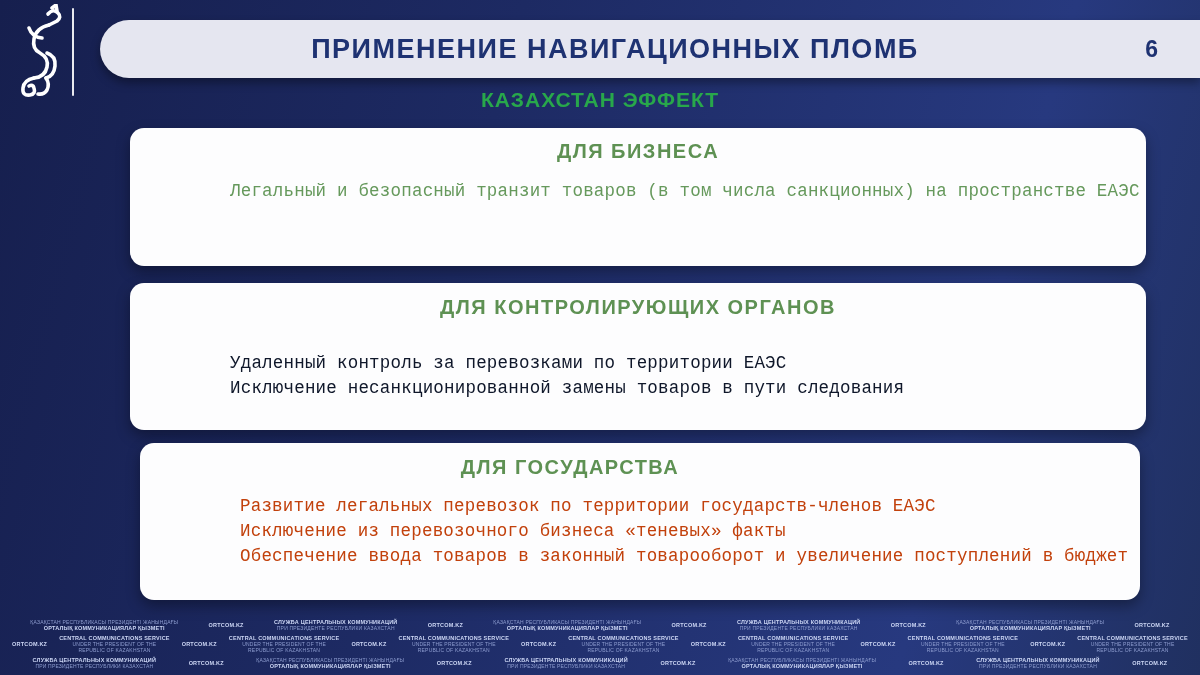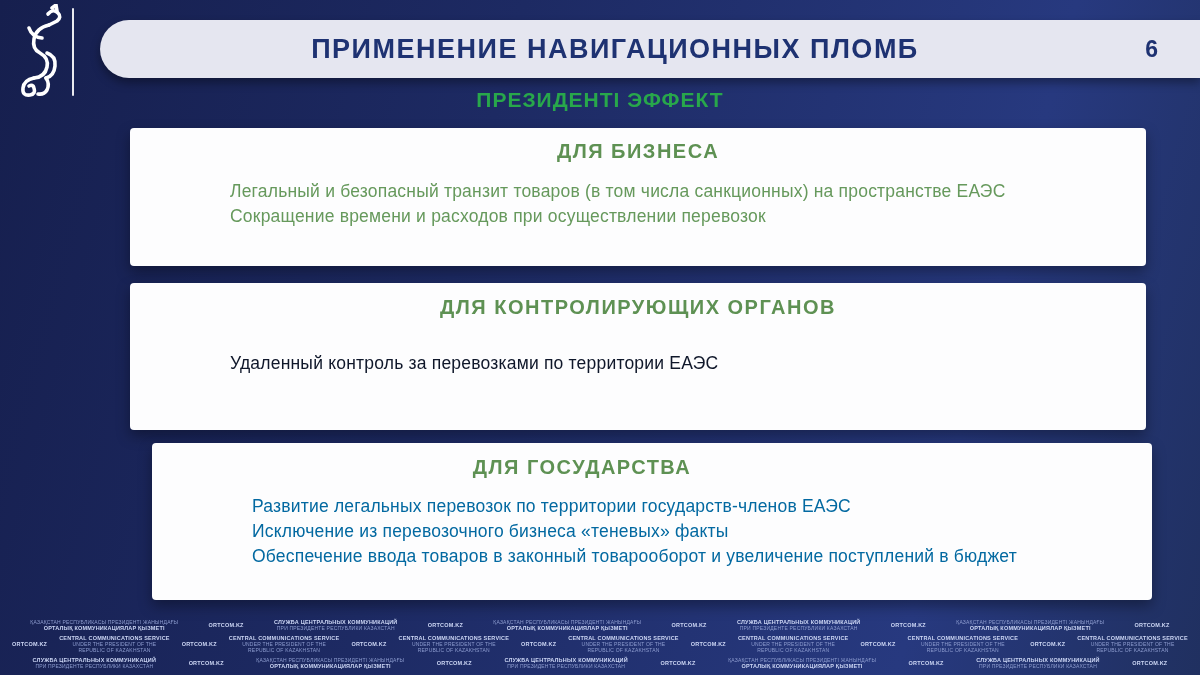--- a/index.html
+++ b/index.html
@@ -43,36 +43,36 @@
   
   .subtitle {
     position: absolute; left: 0; right: 0; top: 88px; text-align: center;
     font-size: 21px; font-weight: bold; letter-spacing: 1px;
   }
 
   
   .card {
     position: absolute;
     background: #fdfdfe;
-    border-radius: 4px;
+    border-radius: 14px;
     box-shadow: 0 6px 14px rgba(0,0,0,0.35);
     padding: 0 40px 0 100px;
   }
   .card-heading {
     text-align: center; font-weight: bold; font-size: 20px; letter-spacing: 1.5px;
     margin-left: -60px; 
   }
-  .card-lines { font-size: 17.5px; line-height: 25px; letter-spacing: 0.2px; }
+  .card-lines { font-size: 17.5px; line-height: 25px; letter-spacing: 0.2px; font-family: Liberation Mono, monospace; }
   .card-line { white-space: nowrap; }
 
   #card-business   { left: 130px; top: 128px; width: 1016px; height: 138px; padding-top: 12px; }
   #card-business .card-heading { margin-bottom: 16px; }
   #card-control    { left: 130px; top: 283px; width: 1016px; height: 147px; padding-top: 13px; }
   #card-control .card-heading { margin-bottom: 32px; }
-  #card-state      { left: 152px; top: 443px; width: 1000px; height: 157px; padding-top: 13px; }
+  #card-state      { left: 140px; top: 443px; width: 1000px; height: 157px; padding-top: 13px; }
   #card-state .card-heading { margin-bottom: 15px; margin-left: -200px; }
 
   
   .watermark {
     position: absolute; left: 0; right: 0; bottom: 0; height: 64px;
     padding-top: 5px; overflow: hidden;
   }
   .wm-row {
     display: flex; justify-content: space-evenly; align-items: center;
     height: 18px; margin-bottom: 1px; white-space: nowrap;
@@ -103,40 +103,40 @@
       <path d="M38 74 q4 6 1 12 q-3 5 -9 4"></path>
     </svg>
   </div>
   <div class="logo-separator"></div>
 
   <div class="header-bar">
     <div class="slide-title">ПРИМЕНЕНИЕ НАВИГАЦИОННЫХ ПЛОМБ</div>
     <div class="page-number">6</div>
   </div>
 
-  <div class="subtitle" style="color:#28a74b;">ПРЕЗИДЕНТІ ЭФФЕКТ</div>
+  <div class="subtitle" style="color:#28a74b;">КАЗАХСТАН ЭФФЕКТ</div>
 
   <div class="card" id="card-business">
     <div class="card-heading" style="color:#5e9153;">ДЛЯ БИЗНЕСА</div>
     <div class="card-lines" style="color:#66995c;">
       <div class="card-line">Легальный и безопасный транзит товаров (в том числа санкционных) на пространстве ЕАЭС</div>
-      <div class="card-line">Сокращение времени и расходов при осуществлении перевозок</div>
     </div>
   </div>
 
   <div class="card" id="card-control">
     <div class="card-heading" style="color:#5e9153;">ДЛЯ КОНТРОЛИРУЮЩИХ ОРГАНОВ</div>
     <div class="card-lines" style="color:#0f172a;">
       <div class="card-line">Удаленный контроль за перевозками по территории ЕАЭС</div>
+      <div class="card-line">Исключение несанкционированной замены товаров в пути следования</div>
     </div>
   </div>
 
   <div class="card" id="card-state">
     <div class="card-heading" style="color:#5e9153;">ДЛЯ ГОСУДАРСТВА</div>
-    <div class="card-lines" style="color:#0369a1;">
+    <div class="card-lines" style="color:#c2410c;">
       <div class="card-line">Развитие легальных перевозок по территории государств-членов ЕАЭС</div>
       <div class="card-line">Исключение из перевозочного бизнеса «теневых» факты</div>
       <div class="card-line">Обеспечение ввода товаров в законный товарооборот и увеличение поступлений в бюджет</div>
     </div>
   </div>
 
   <div class="watermark">
     <div class="wm-row">
         <div class="wm-block">
           <div>ҚАЗАҚСТАН РЕСПУБЛИКАСЫ ПРЕЗИДЕНТІ ЖАНЫНДАҒЫ</div>

